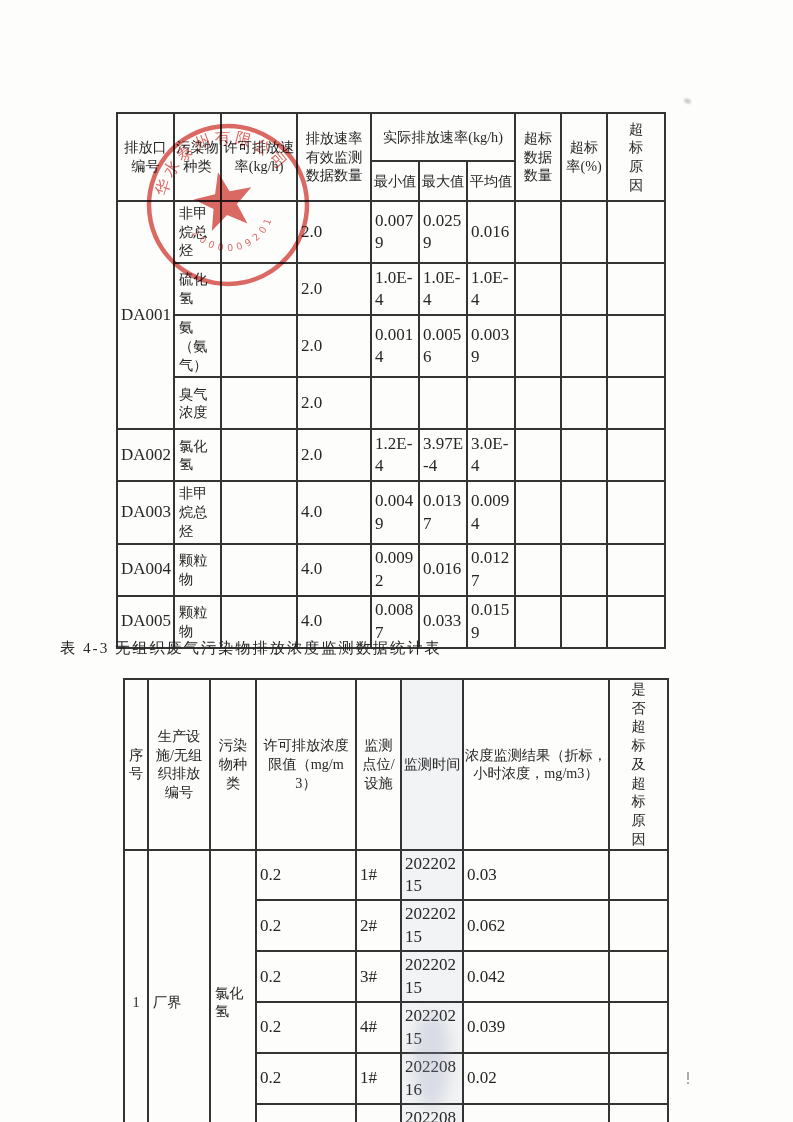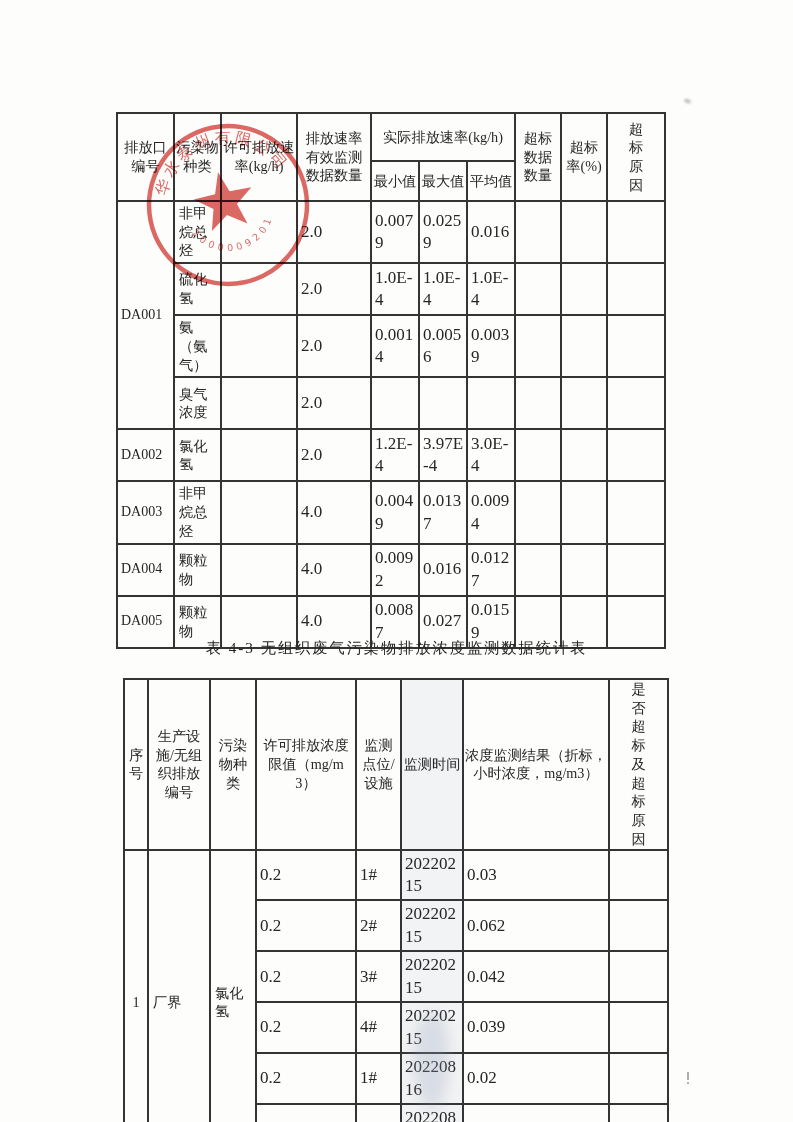--- a/index.html
+++ b/index.html
@@ -38,32 +38,32 @@
 
   #table2 { left: 123px; top: 678px; width: 544px; height: 342px; }
   #table2 thead tr { height: 72px; }
   #table2 tbody tr { height: 45px; }
 
   th.pad2 { padding: 0 2px; }
   th.pad8 { padding: 0 16px; }
   th.pad10 { padding: 0 0; }
   td.num { font-size: 17px; padding: 2px 1px 2px 3px; font-family: "Liberation Serif", "DejaVu Serif", serif; }
   td.seq { text-align: center; padding: 2px 0; }
-  td.outlet { padding-left: 3px; font-size: 14px; }
+  td.outlet { padding-left: 3px; font-size: 17px; }
   td.poll { padding-left: 4px; border-radius: 23px; }
   col.col-shade { background: rgba(105,115,135,0.07); }
 
   
   .note {
     position: absolute; left: 118px; top: 584px; width: 572px;
     font-size: 14.6px; line-height: 1.5;
   }
   .caption {
     position: absolute; left: 60px; right: 60px; top: 638px;
-    text-align: center; font-size: 15.2px; letter-spacing: 2px;
+    text-align: left; font-size: 15.2px; letter-spacing: 2px;
   }
 
   
   .stamp {
     position: absolute; left: 128px; top: 103px; width: 205px; height: 205px;
     color: var(--stamp-color, #d85550);
     mix-blend-mode: multiply; opacity: 0.88;
     pointer-events: none;
   }
   .stamp text { fill: currentColor; }
@@ -204,21 +204,21 @@
           <td></td>
           <td></td>
           <td></td>
         </tr>
         <tr>
           <td class="outlet">DA005</td>
           <td class="poll">颗粒物</td>
           <td></td>
           <td class="num">4.0</td>
           <td class="num">0.0087</td>
-          <td class="num">0.027</td>
+          <td class="num">0.033</td>
           <td class="num">0.0159</td>
           <td></td>
           <td></td>
           <td></td>
         </tr>
       </tbody>
   </table>
 
   <svg class="stamp" viewBox="0 0 205 205">
     <g transform="rotate(-12 100 102)">

